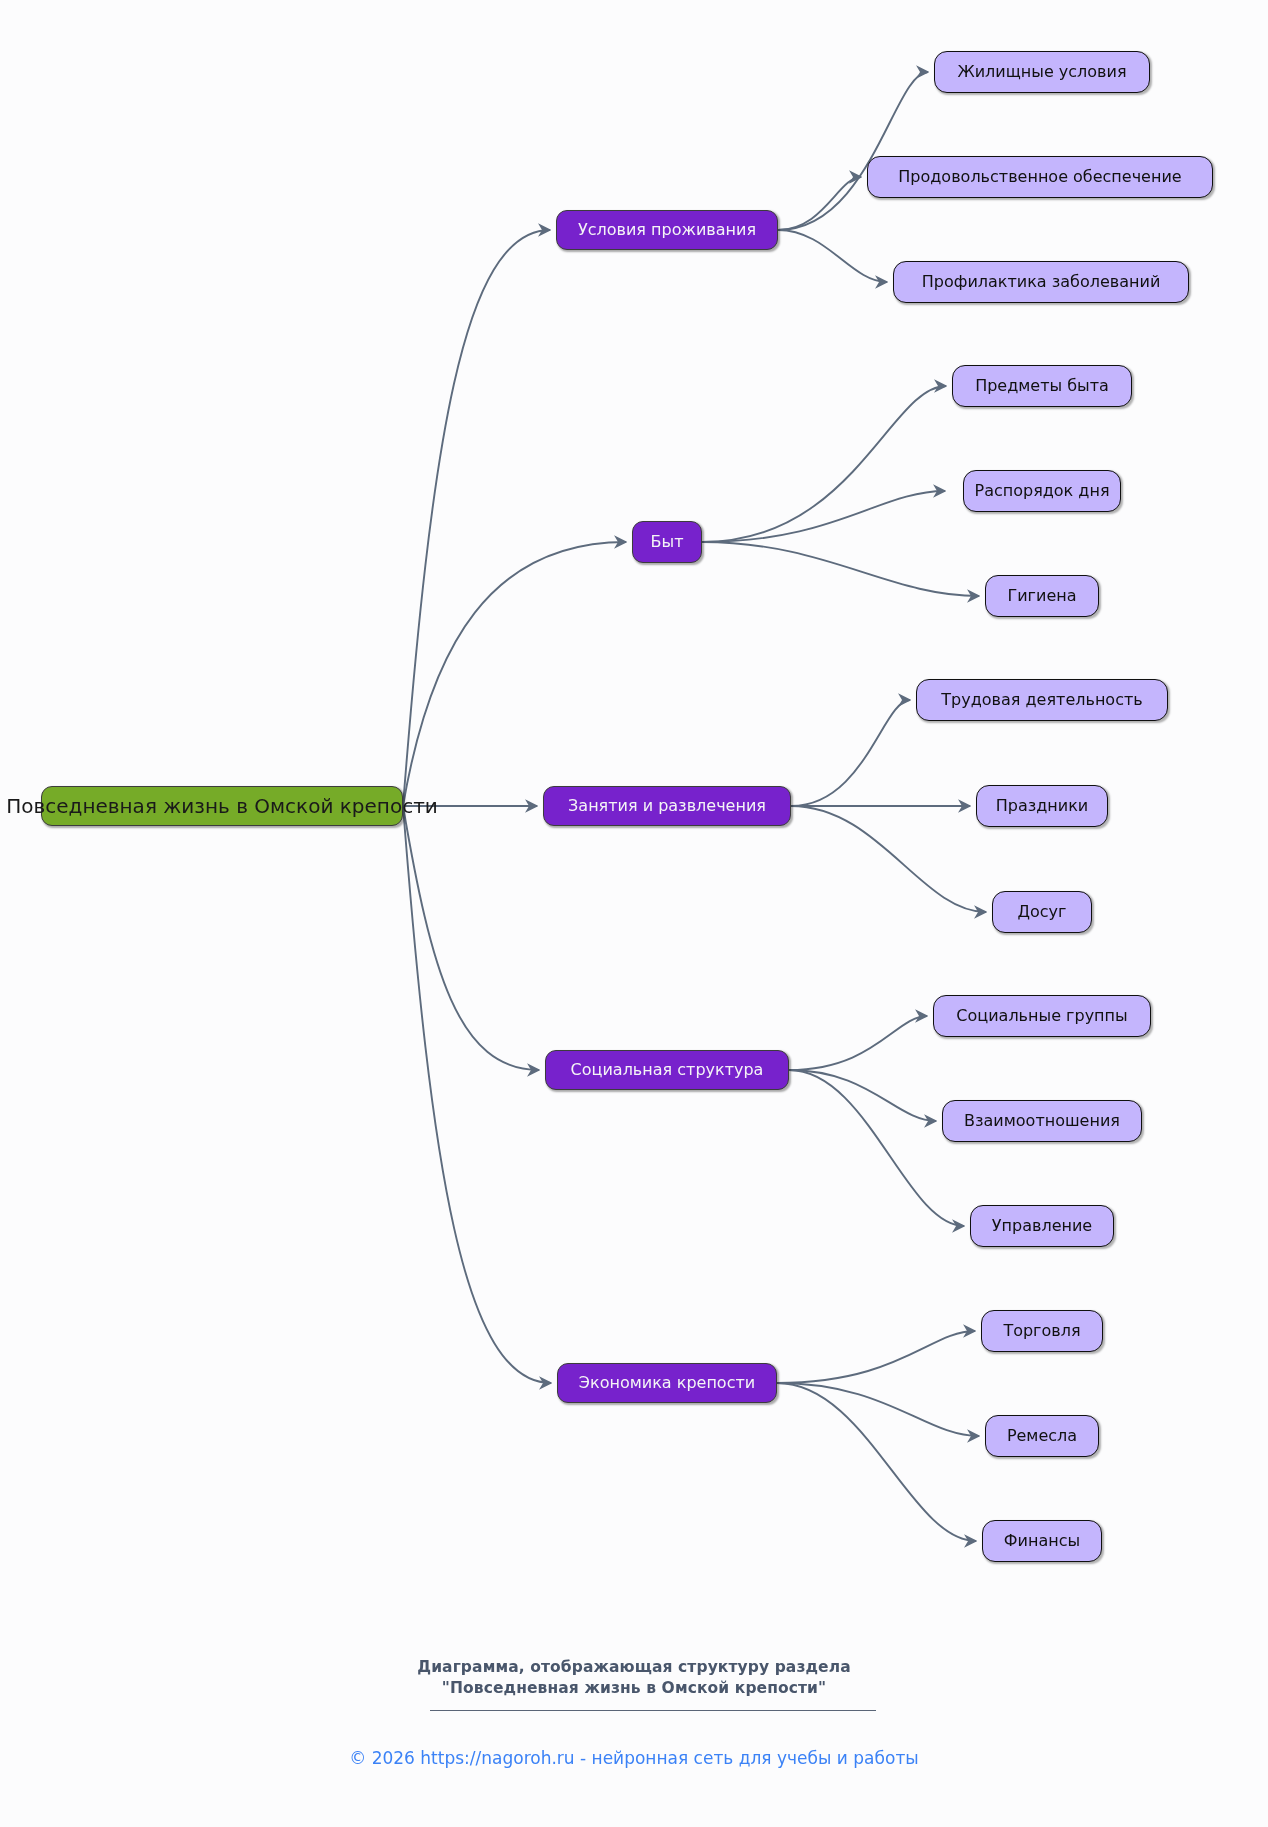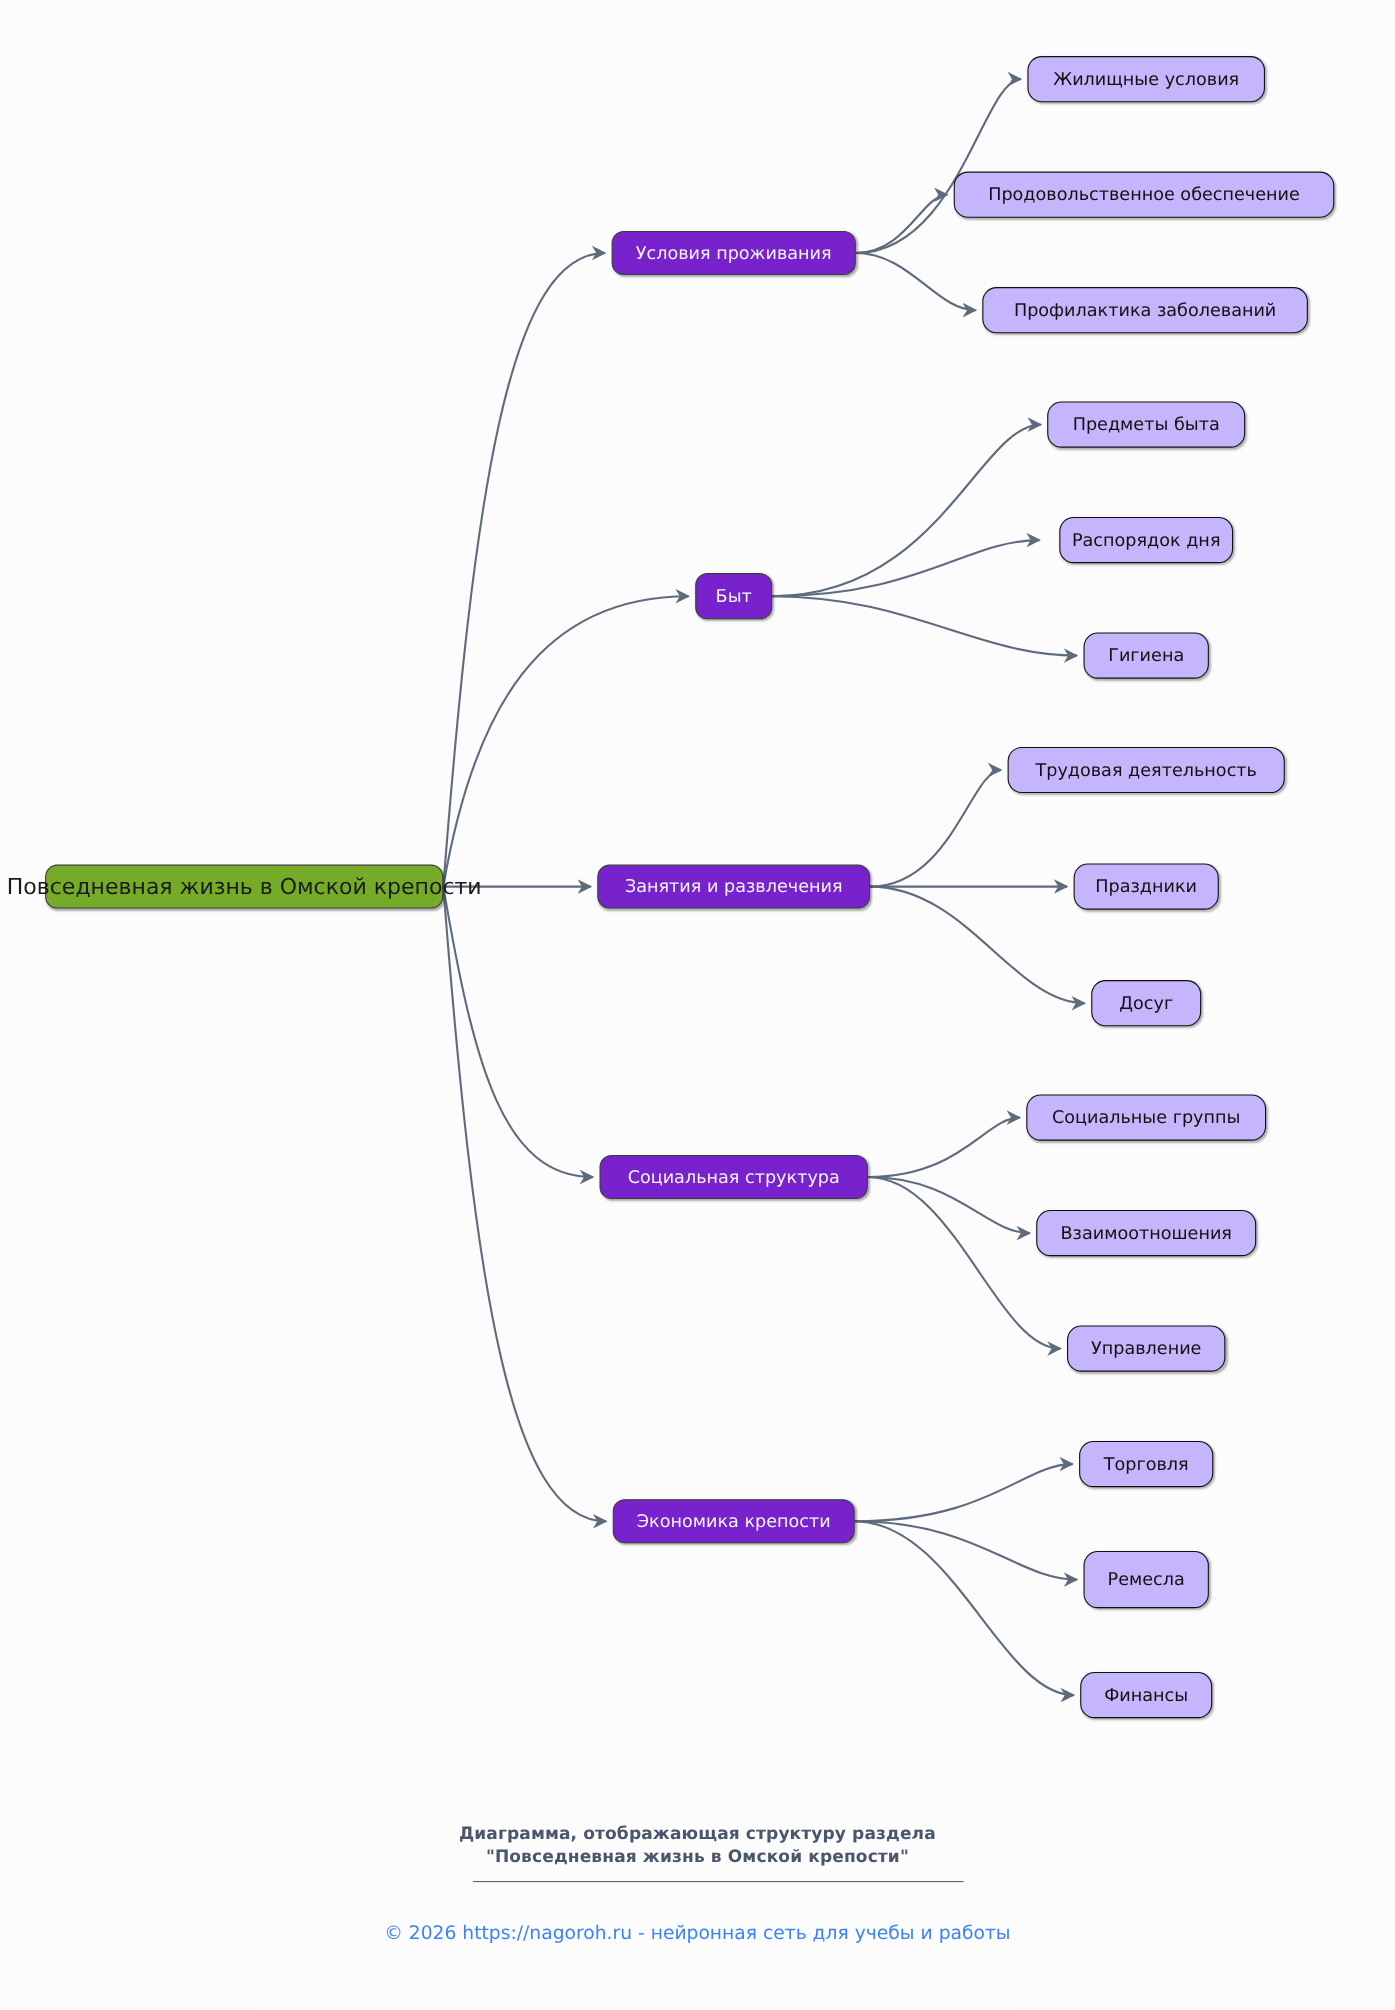--- a/index.html
+++ b/index.html
@@ -174,21 +174,21 @@
       </div>
       <div class="node node-leaf" style="left: 1042px; top: 1226px; width: 144px; height: 42px;">
         <span>Управление</span>
       </div>
       <div class="node node-branch" style="left: 667px; top: 1383px; width: 220px; height: 40px;">
         <span>Экономика крепости</span>
       </div>
       <div class="node node-leaf" style="left: 1042px; top: 1331px; width: 122px; height: 42px; border-radius: 13px;">
         <span>Торговля</span>
       </div>
-      <div class="node node-leaf" style="left: 1042px; top: 1436px; width: 114px; height: 52px;">
+      <div class="node node-leaf" style="left: 1042px; top: 1436px; width: 114px; height: 42px;">
         <span>Ремесла</span>
       </div>
       <div class="node node-leaf" style="left: 1042px; top: 1541px; width: 120px; height: 42px;">
         <span>Финансы</span>
       </div>
     </div>
 
   <div class="caption" style="top:1657px;">Диаграмма, отображающая структуру раздела</div>
   <div class="caption caption-line2" style="top:1678px;">"Повседневная жизнь в Омской крепости"</div>
 

